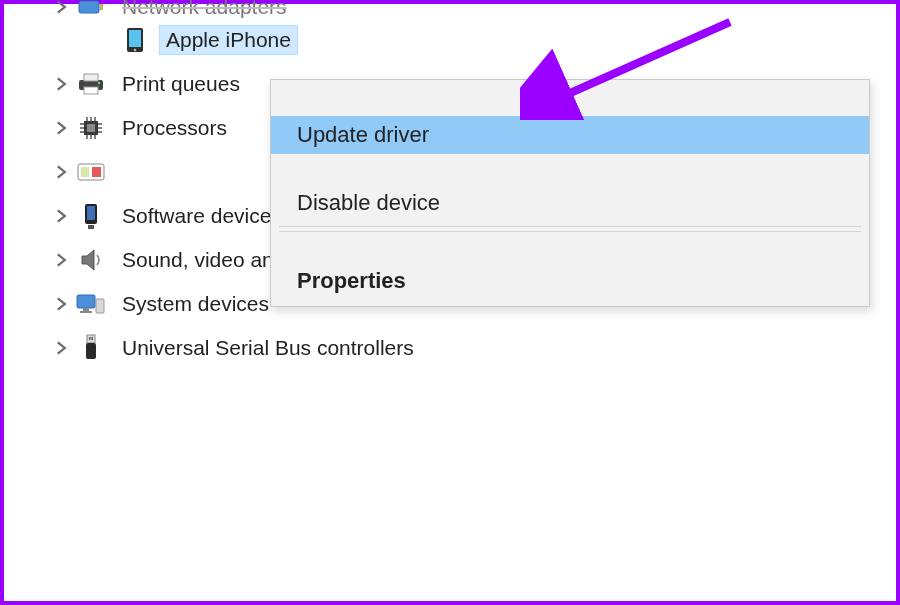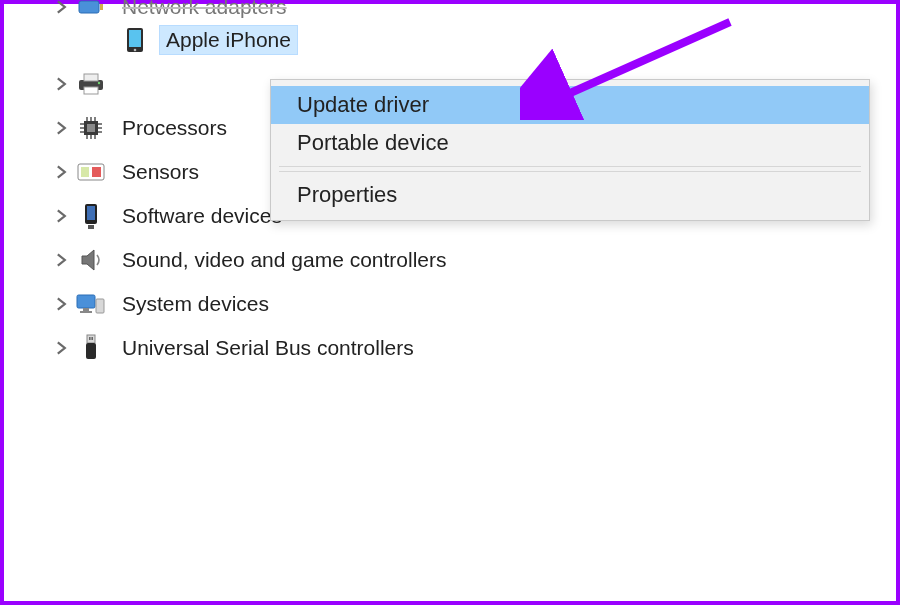--- a/index.html
+++ b/index.html
@@ -86,31 +86,32 @@
     width: 600px;
     background: #f2f2f2;
     border: 1px solid #c9c9c9;
     box-shadow: 2px 4px 10px rgba(0,0,0,0.15);
     padding: 6px 0;
   }
   .mitem {
     padding: 6px 26px;
     font-size: 22px;
     cursor: default;
+    margin-top: 30px;
   }
   .mhover {
     background: #91c9f7;
   }
   .msep {
     height: 1px;
     background: #d6d6d6;
     margin: 4px 8px;
   }
   .mprop {
-    font-weight: 400;
+    font-weight: 700;
   }
 
   
   .anno {
     position: absolute;
     pointer-events: none;
   }
 </style>
 </head>
 <body>
@@ -154,20 +155,21 @@
         </svg>
     </span>
     <span class="ico">
       <svg width="28" height="24" viewBox="0 0 28 24">
           <rect x="2" y="8" width="24" height="10" rx="2" fill="#444"></rect>
           <rect x="7" y="2" width="14" height="7" fill="#eee" stroke="#999"></rect>
           <rect x="7" y="15" width="14" height="7" fill="#fff" stroke="#999"></rect>
           <circle cx="22" cy="11" r="1.2" fill="#6fd06f"></circle>
         </svg>
     </span>
+    <span class="label">Print queues</span>
   </div>
 
   <div class="row indent1">
     <span class="arrow">
       <svg width="14" height="14" viewBox="0 0 10 10">
           <path d="M2 1 L7 5 L2 9" fill="none" stroke="#6a6a6a" stroke-width="1.6"></path>
         </svg>
     </span>
     <span class="ico">
       <svg width="26" height="26" viewBox="0 0 26 26">
@@ -196,21 +198,20 @@
           <path d="M2 1 L7 5 L2 9" fill="none" stroke="#6a6a6a" stroke-width="1.6"></path>
         </svg>
     </span>
     <span class="ico">
       <svg width="28" height="22" viewBox="0 0 28 22">
           <rect x="1" y="3" width="26" height="16" rx="2" fill="#fff" stroke="#888"></rect>
           <rect x="4" y="6" width="8" height="10" fill="#d7e8a8"></rect>
           <rect x="15" y="6" width="9" height="10" fill="#e45b5b"></rect>
         </svg>
     </span>
-    <span class="label">Sensors</span>
   </div>
 
   <div class="row indent1">
     <span class="arrow">
       <svg width="14" height="14" viewBox="0 0 10 10">
           <path d="M2 1 L7 5 L2 9" fill="none" stroke="#6a6a6a" stroke-width="1.6"></path>
         </svg>
     </span>
     <span class="ico">
       <svg width="20" height="28" viewBox="0 0 20 28">
@@ -272,21 +273,21 @@
     <span class="label">Universal Serial Bus controllers</span>
   </div>
 
 </div>
 
 <div class="menu">
   <div class="mitem mhover">
     <span>Update driver</span>
   </div>
   <div class="mitem">
-    <span>Portable device</span>
+    <span>Disable device</span>
   </div>
   <div class="msep"></div>
   <div class="msep"></div>
   <div class="mitem mprop">
     <span>Properties</span>
   </div>
 </div>
 
 <svg class="anno" style="left:520px; top:10px;" width="230" height="110" viewBox="0 0 230 110">
   <defs>

